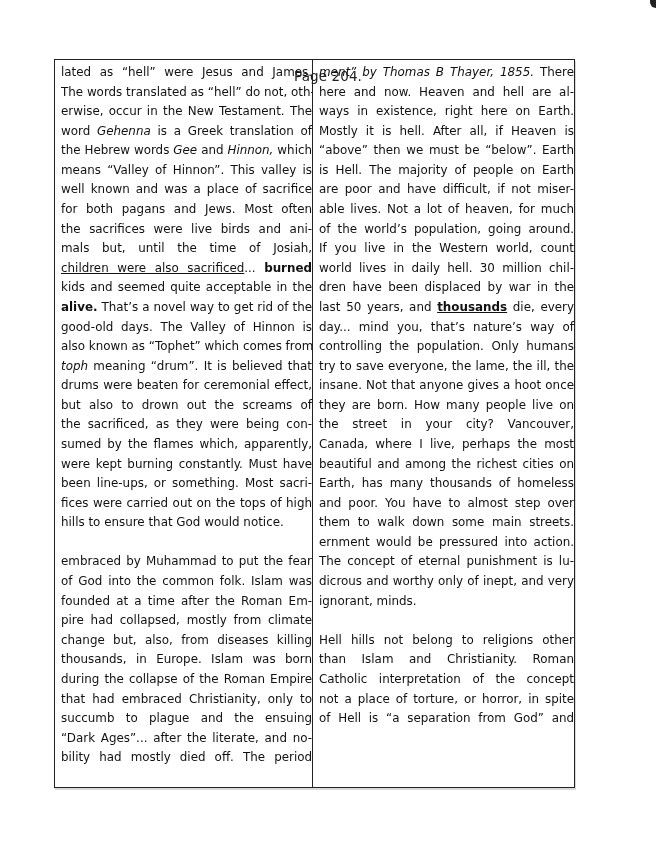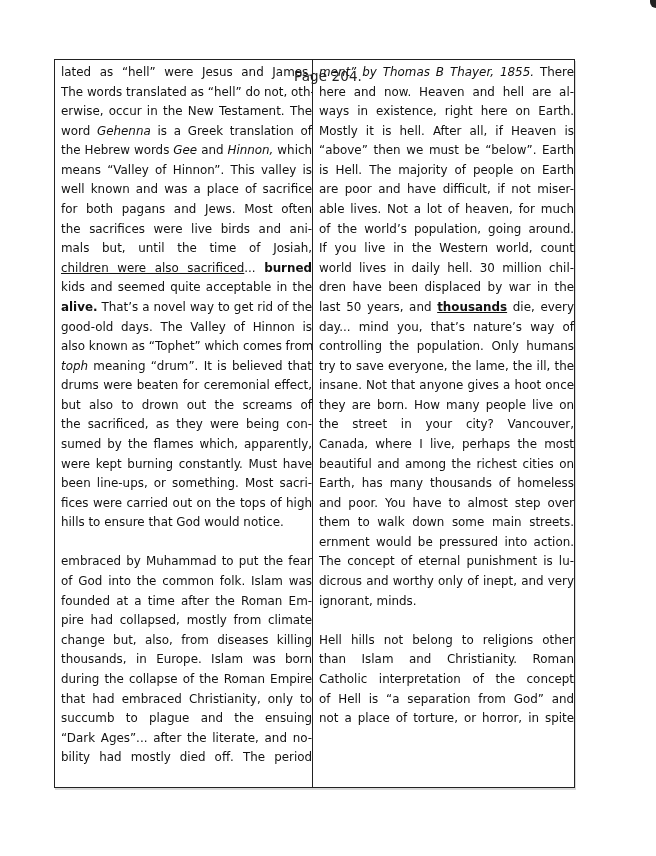--- a/index.html
+++ b/index.html
@@ -95,16 +95,16 @@
       <span class="line"><span>and poor.  You have to almost  step over</span></span>
       <span class="line"><span>them to walk down some main streets.</span></span>
       <span class="line"><span>ernment would be pressured into action.</span></span>
       <span class="line"><span>The concept of eternal punishment is lu-</span></span>
       <span class="line"><span>dicrous and worthy only of inept, and very</span></span>
       <span class="line last"><span>ignorant, minds.</span></span>
       <span class="line blank">&nbsp;</span>
       <span class="line"><span>Hell hills not   belong to religions other</span></span>
       <span class="line"><span>than   Islam and Christianity.   Roman</span></span>
       <span class="line"><span>Catholic  interpretation  of  the concept</span></span>
+      <span class="line"><span>not  a place of torture, or horror, in spite</span></span>
       <span class="line"><span>of  Hell is  “a separation from God” and</span></span>
-      <span class="line"><span>not  a place of torture, or horror, in spite</span></span>
     </div>
 </div>
 
 </body></html>

